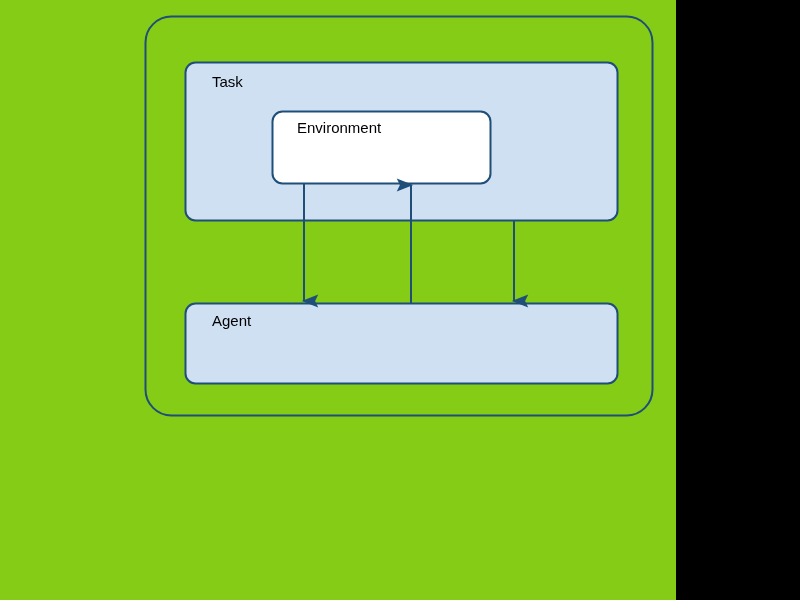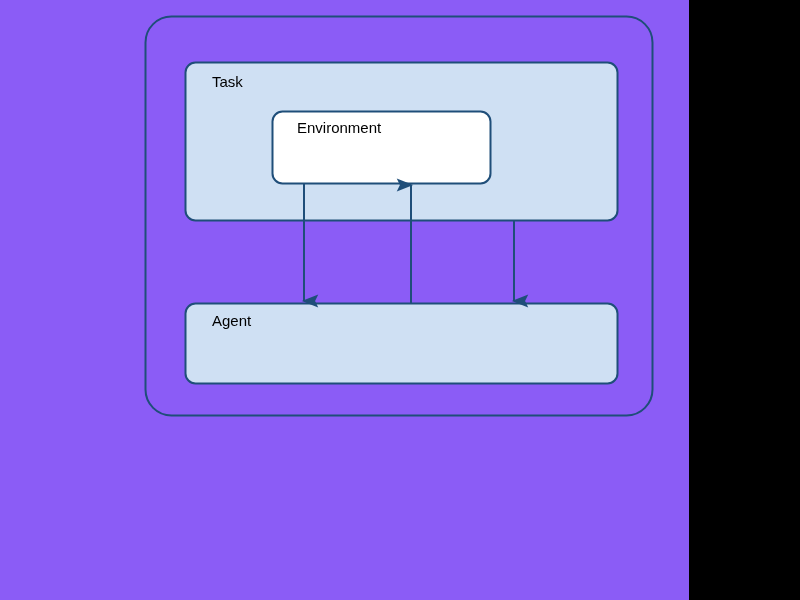--- a/index.html
+++ b/index.html
@@ -4,24 +4,23 @@
 <style>
   html, body {
     margin: 0;
     padding: 0;
     background: #000000;
   }
   #canvas {
     position: relative;
     width: 676px;
     height: 600px;
-    background: #8b5cf6;
+    background: #84cc16;
     overflow: hidden;
     font-family: "Liberation Sans", sans-serif;
-    padding-left: 13px;
   }
   #diagram-svg {
     position: absolute;
     left: 0;
     top: 0;
     width: 800px;
     height: 600px;
     display: block;
   }
   .node-label {

